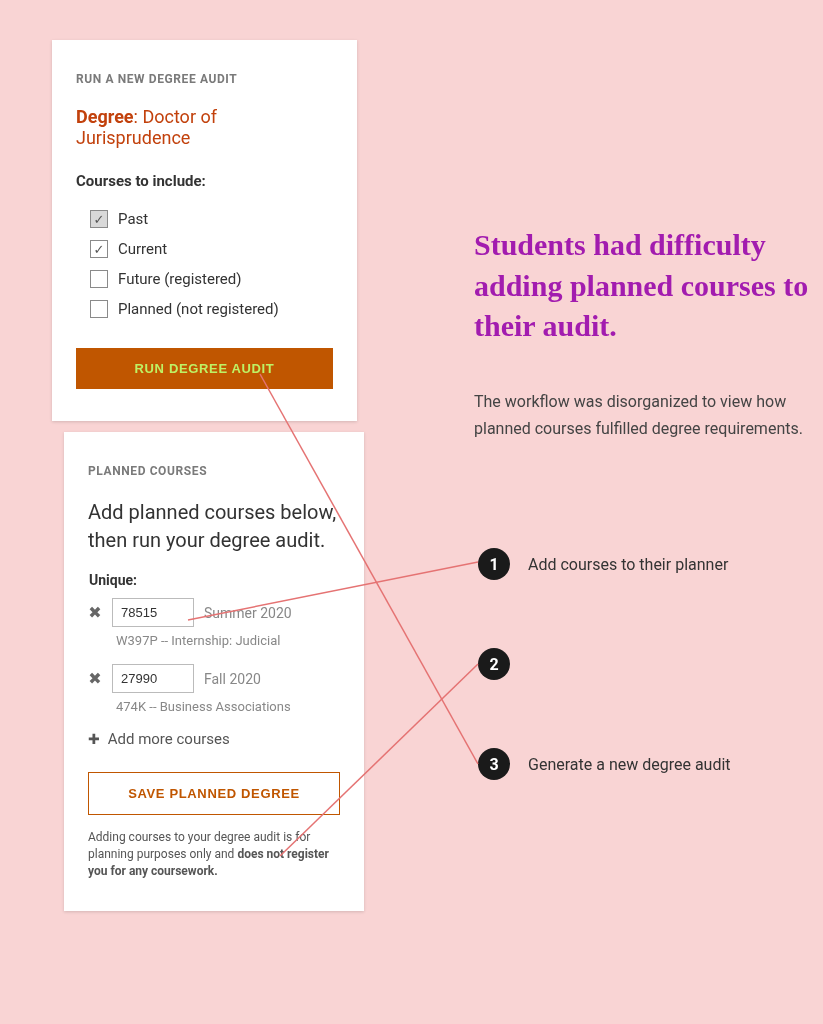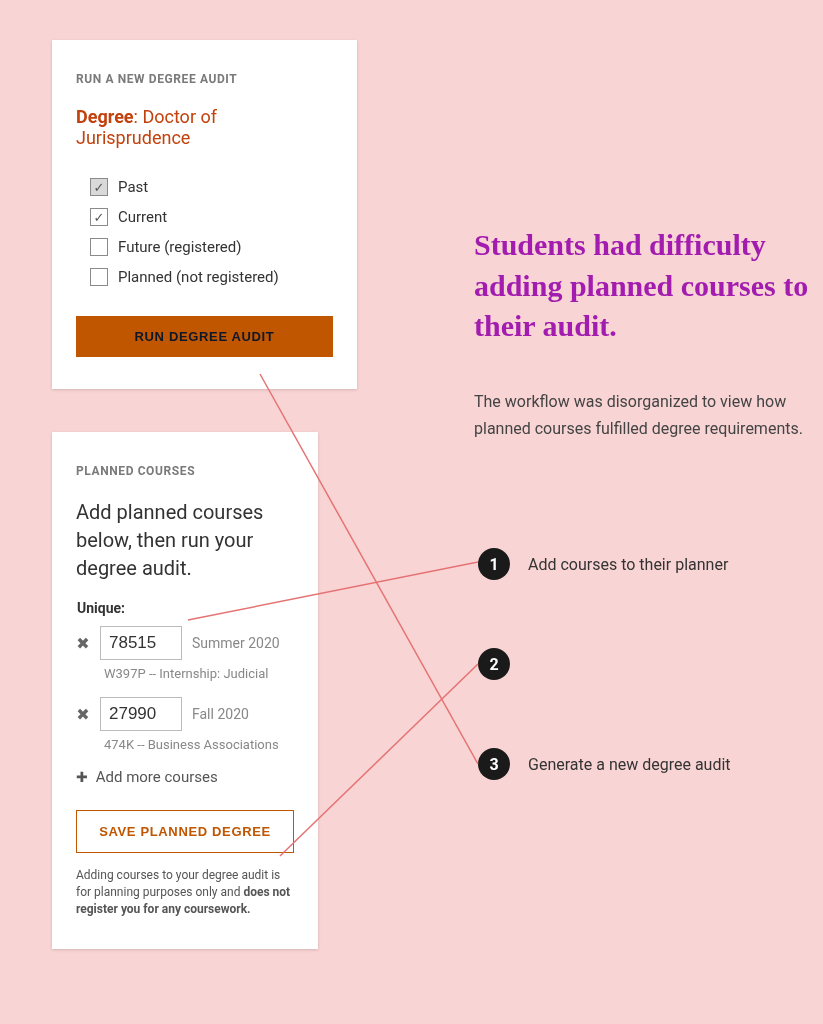--- a/index.html
+++ b/index.html
@@ -21,23 +21,23 @@
       background: #fff;
       box-shadow: 0 1px 3px rgba(0,0,0,0.15);
       padding: 32px 24px;
     }
     .panel-audit {
       left: 52px;
       top: 40px;
       width: 305px;
     }
     .panel-planned {
-      left: 52px;
+      left: 64px;
       top: 432px;
-      width: 266px;
+      width: 300px;
     }
     .panel-title {
       font-size: 12px;
       font-weight: 700;
       letter-spacing: 0.05em;
       color: #7a7a7a;
       margin-bottom: 20px;
     }
     .degree-line {
       font-size: 18px;
@@ -67,21 +67,21 @@
       justify-content: center;
       font-size: 13px;
       color: #555;
       background: #fff;
     }
     .checkbox.disabled { background: #d9d9d9; color: #555; }
     .run-btn {
       display: block;
       width: 100%;
       background: #c05600;
-      color: #0f172a;
+      color: #bef264;
       text-align: center;
       font-weight: 700;
       font-size: 13px;
       letter-spacing: 0.05em;
       padding: 13px 0;
       border: none;
       margin-top: 24px;
       cursor: pointer;
     }
     .planned-desc {
@@ -106,21 +106,21 @@
       font-size: 16px;
       color: #666;
       cursor: pointer;
       width: 14px;
       text-align: center;
     }
     .course-input {
       width: 82px;
       border: 1px solid #bbb;
       padding: 6px 8px;
-      font-size: 17px;
+      font-size: 13px;
       color: #333;
     }
     .term-label {
       font-size: 14px;
       color: #888;
     }
     .course-detail {
       font-size: 13px;
       color: #888;
       margin-left: 28px;
@@ -223,20 +223,23 @@
 </head>
 <body>
 
 <div class="canvas">
 
   <div class="panel panel-audit">
     <div class="panel-title">RUN A NEW DEGREE AUDIT</div>
     <div class="degree-line">
       <span class="degree-label">Degree</span><span>: Doctor of Jurisprudence</span>
     </div>
+    <div class="courses-include-label">
+      <span>Courses to include</span><span>:</span>
+    </div>
 
     <div class="check-row">
       <span class="checkbox disabled">✓</span>
       <span>Past</span>
     </div>
     <div class="check-row">
       <span class="checkbox">✓</span>
       <span>Current</span>
     </div>
     <div class="check-row">

